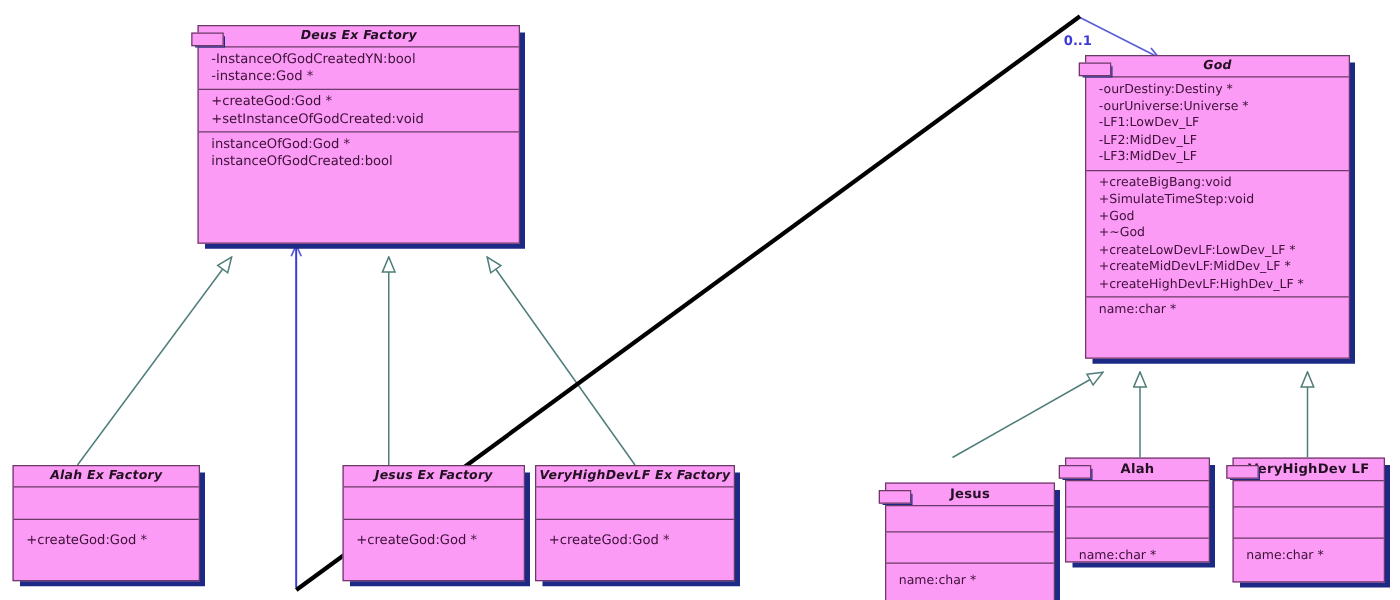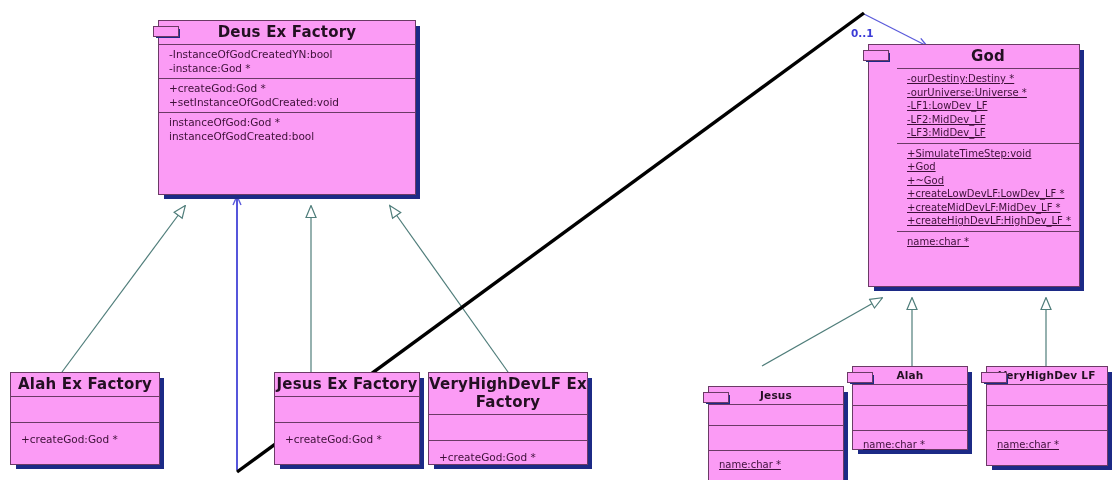--- a/index.html
+++ b/index.html
@@ -42,27 +42,27 @@
   .row{
     color:#3d1038;
     white-space:nowrap;
     padding:0 0 0 10px;
     line-height:13.5px;
   }
   .row.u{text-underline-offset:1px;}
   .empty{min-height:12px;}
 
   
-  .f11{font-size:15px;}
-  .f10{font-size:10px;text-decoration:underline;}
+  .f11{font-size:10px;font-style:italic;}
+  .f10{font-size:10px;}
   .f105{font-size:10.5px;}
 
   
   #deus      {left:158px;top:20px;width:258px;height:175px;}
-  #god       {left:868px;top:44px;width:212px;height:243px;padding-left:28px;}
+  #god       {left:868px;top:44px;width:212px;height:243px;}
 
   #alah-f    {left:10px; top:372px;width:150px;height:93px;}
   #jesus-f   {left:274px;top:372px;width:146px;height:93px;}
   #vhd-f     {left:428px;top:372px;width:160px;height:93px;}
 
   #jesus     {left:708px;top:366px;width:136px;height:100px;margin-top:20px;}
   #alah      {left:852px;top:366px;width:116px;height:84px;}
   #vhd       {left:986px;top:366px;width:122px;height:100px;}
 
   .mult{
@@ -141,20 +141,21 @@
     <div class="tab"></div>
     <div class="comp title f11">God</div>
     <div class="comp">
       <div class="row f10">-ourDestiny:Destiny *</div>
       <div class="row f10">-ourUniverse:Universe *</div>
       <div class="row f10">-LF1:LowDev_LF</div>
       <div class="row f10">-LF2:MidDev_LF</div>
       <div class="row f10">-LF3:MidDev_LF</div>
     </div>
     <div class="comp">
+      <div class="row f10">+createBigBang:void</div>
       <div class="row f10">+SimulateTimeStep:void</div>
       <div class="row f10">+God</div>
       <div class="row f10">+~God</div>
       <div class="row f10">+createLowDevLF:LowDev_LF *</div>
       <div class="row f10">+createMidDevLF:MidDev_LF *</div>
       <div class="row f10">+createHighDevLF:HighDev_LF *</div>
     </div>
     <div class="comp">
       <div class="row f10">name:char *</div>
     </div>

